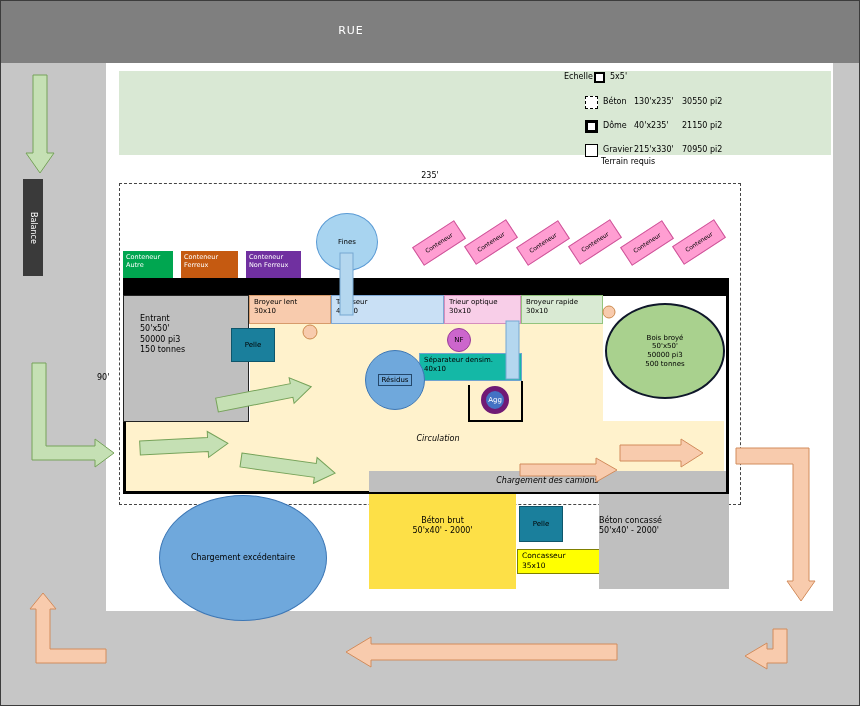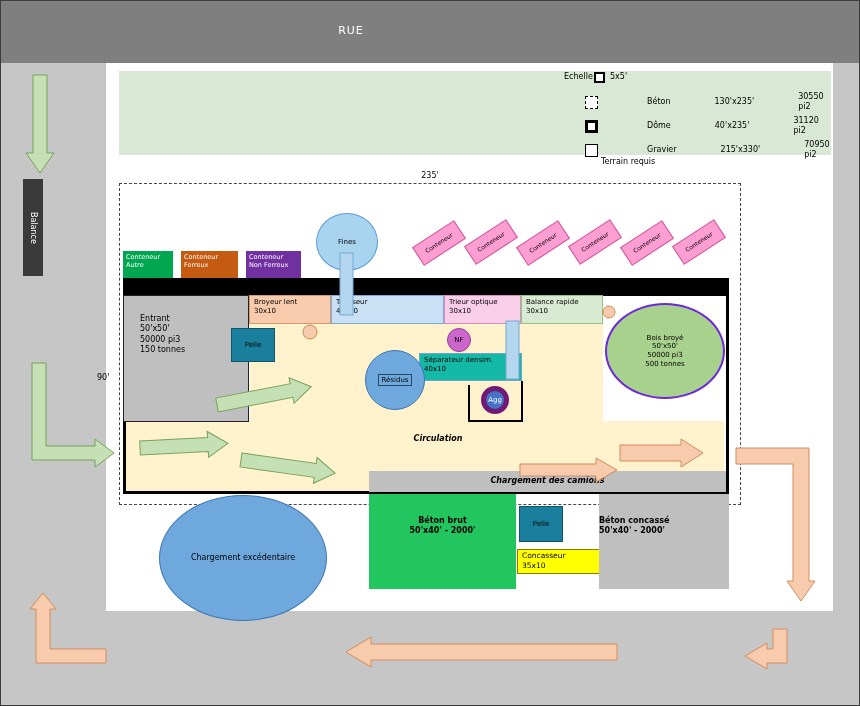--- a/index.html
+++ b/index.html
@@ -7,25 +7,25 @@
   .canvas { position:relative; width:860px; height:706px; background:#c6c6c6; border:1px solid #3c3c3c; overflow:hidden;padding-left:32px; }
   .abs { position:absolute; }
   .pre { white-space:pre-line; }
   .center { display:flex; align-items:center; justify-content:center; text-align:center; }
   .fs6 { font-size:6px; line-height:1.2; }
   .fs65 { font-size:6.5px; line-height:1.25; }
   .fs7 { font-size:7px; line-height:1.25; }
   .fs75 { font-size:7.5px; line-height:1.3; }
   .fs8 { font-size:8px; line-height:1.3; }
   .fs11 { font-size:11px; }
-  .b { font-weight:bold; }
+  .b { font-weight:normal; }
   .i { font-style:italic; }
   .white { color:#fff; }
   .ellipse { border-radius:50%; }
-  .legend-row { display:flex; align-items:center; width:150px; height:16px;gap:44px; }
+  .legend-row { display:flex; align-items:center; width:150px; height:16px; }
   .sw { width:13px; height:13px; background:#fff; margin-right:5px; flex:none; }
   .lr-name { width:31px; }
   .lr-dims { width:48px; }
   .lr-area { flex:1; }
   .eq { border-width:1px; border-style:solid; padding:2px 0 0 4px; }
   .pinkbox { width:50px; height:22px; background:#ff9ed2; border:1px solid #cc5599; transform:rotate(-33deg); }
   .teal { background:#1a7f9c; border:1px solid #0e566b; }
   svg { pointer-events:none; }
 </style>
 </head>
@@ -48,21 +48,21 @@
   <div class="abs legend-row" style="left:584px;top:93px">
     <span class="sw" style="border:1px dashed #000"></span>
     <span class="lr-name fs8">Béton</span>
     <span class="lr-dims fs8">130'x235'</span>
     <span class="lr-area fs8">30550 pi2</span>
   </div>
   <div class="abs legend-row" style="left:584px;top:117px">
     <span class="sw" style="border:3px solid #000"></span>
     <span class="lr-name fs8">Dôme</span>
     <span class="lr-dims fs8">40'x235'</span>
-    <span class="lr-area fs8">31120 pi2</span>
+    <span class="lr-area fs8">21150 pi2</span>
   </div>
   <div class="abs legend-row" style="left:584px;top:141px">
     <span class="sw" style="border:1px solid #000"></span>
     <span class="lr-name fs8">Gravier</span>
     <span class="lr-dims fs8">215'x330'</span>
     <span class="lr-area fs8">70950 pi2</span>
   </div>
   <div class="abs fs8" style="left:600px;top:156px">Terrain requis</div>
 
   <div class="abs center" style="left:22px;top:178px;width:20px;height:97px;background:#3a3a3a">
@@ -102,48 +102,48 @@
 50000 pi3
 150 tonnes</div>
   </div>
 
   <div class="abs eq pre fs7" style="left:248px;top:294px;width:82px;height:29px;background:#f8cbad;border-color:#d79b6b">Broyeur lent
 30x10</div>
   <div class="abs eq pre fs7" style="left:330px;top:294px;width:113px;height:29px;background:#c9e0f5;border-color:#7fa8d4">Tamiseur
 45x10</div>
   <div class="abs eq pre fs7" style="left:443px;top:294px;width:77px;height:29px;background:#f8cee8;border-color:#d58ebd">Trieur optique
 30x10</div>
-  <div class="abs eq pre fs7" style="left:520px;top:294px;width:82px;height:29px;background:#d9ead3;border-color:#93c47d">Balance rapide
+  <div class="abs eq pre fs7" style="left:520px;top:294px;width:82px;height:29px;background:#d9ead3;border-color:#93c47d">Broyeur rapide
 30x10</div>
 
   <div class="abs center teal fs7" style="left:230px;top:327px;width:44px;height:34px">Pelle</div>
 
   <div class="abs center ellipse fs7" style="left:446px;top:327px;width:24px;height:24px;background:#cc66cc;border:1px solid #993d99">NF</div>
 
   <div class="abs pre fs7" style="left:418px;top:352px;width:103px;height:28px;background:#14b8a6;border:1px solid #6fa3cf;padding:2px 4px">Séparateur densim.
 40x10</div>
 
   <div class="abs center ellipse" style="left:364px;top:349px;width:60px;height:60px;background:#6fa8dc;border:1px solid #3d77b5">
     <span class="fs7" style="border:1px solid #24476b;padding:1px 3px">Résidus</span>
   </div>
 
   <div class="abs center ellipse fs7 white" style="left:480px;top:385px;width:28px;height:28px;background:#4472c4;border:5px solid #701a75">Agg</div>
 
-  <div class="abs center ellipse pre fs7" style="left:604px;top:302px;width:120px;height:96px;background:#a9d18e;border:2px solid #6d28d9">Bois broyé
+  <div class="abs center ellipse pre fs7" style="left:604px;top:302px;width:120px;height:96px;background:#a9d18e;border:2px solid #0f172a">Bois broyé
 50'x50'
 50000 pi3
 500 tonnes</div>
 
   <div class="abs fs8 b i" style="left:397px;top:433px;width:80px;text-align:center">Circulation</div>
 
   <div class="abs center fs8 b i" style="left:368px;top:470px;width:357px;height:21px;background:#bfbfbf">Chargement des camions</div>
 
   <div class="abs center ellipse fs8" style="left:158px;top:494px;width:168px;height:126px;background:#6fa8dc;border:1px solid #3d77b5">Chargement excédentaire</div>
 
-  <div class="abs" style="left:368px;top:493px;width:147px;height:95px;background:#22c55e">
+  <div class="abs" style="left:368px;top:493px;width:147px;height:95px;background:#fde047">
     <div class="pre fs8 b" style="padding-top:22px;text-align:center">Béton brut
 50'x40' - 2000'</div>
   </div>
 
   <div class="abs center teal fs7" style="left:518px;top:505px;width:44px;height:36px">Pelle</div>
 
   <div class="abs pre fs75" style="left:516px;top:548px;width:89px;height:25px;background:#ffff00;border:1px solid #7f7f00;padding:1px 4px">Concasseur
 35x10</div>
 
   <div class="abs" style="left:598px;top:493px;width:130px;height:95px;background:#bfbfbf">

